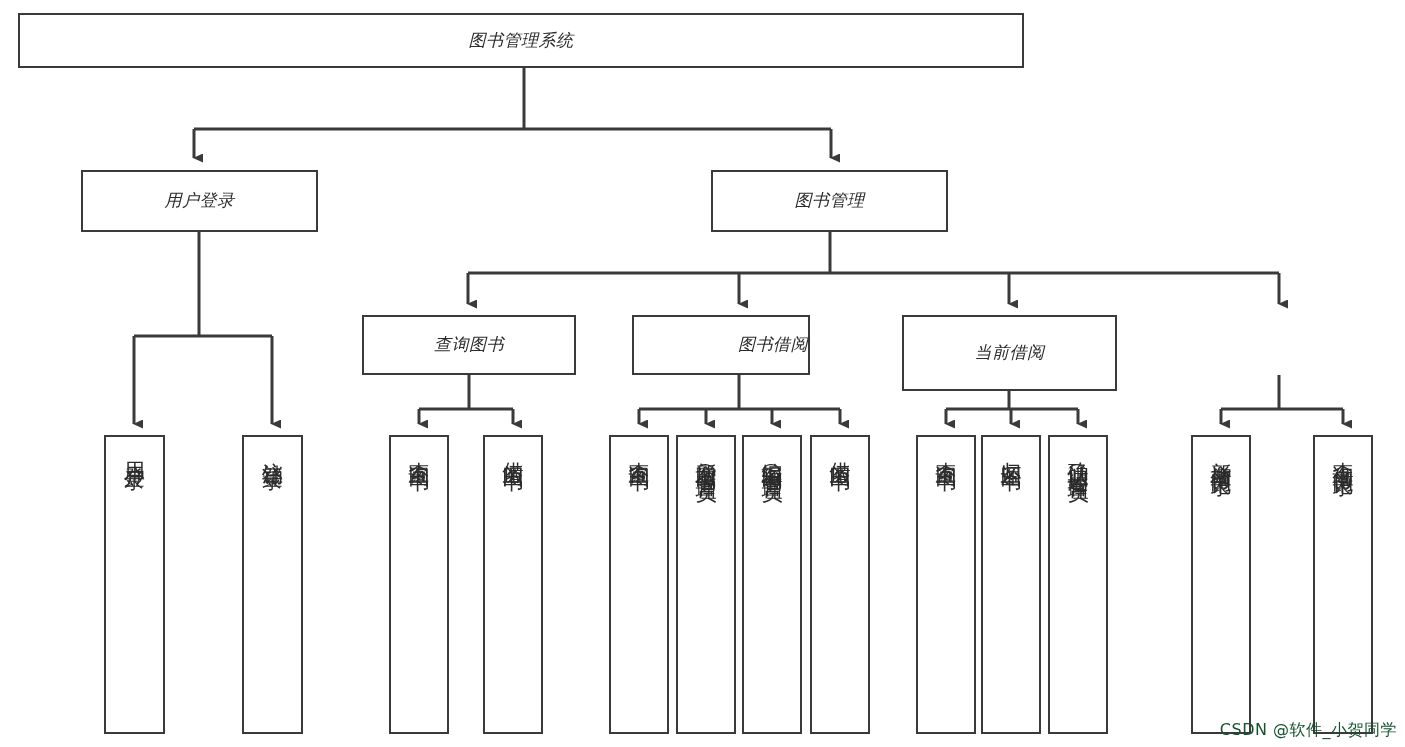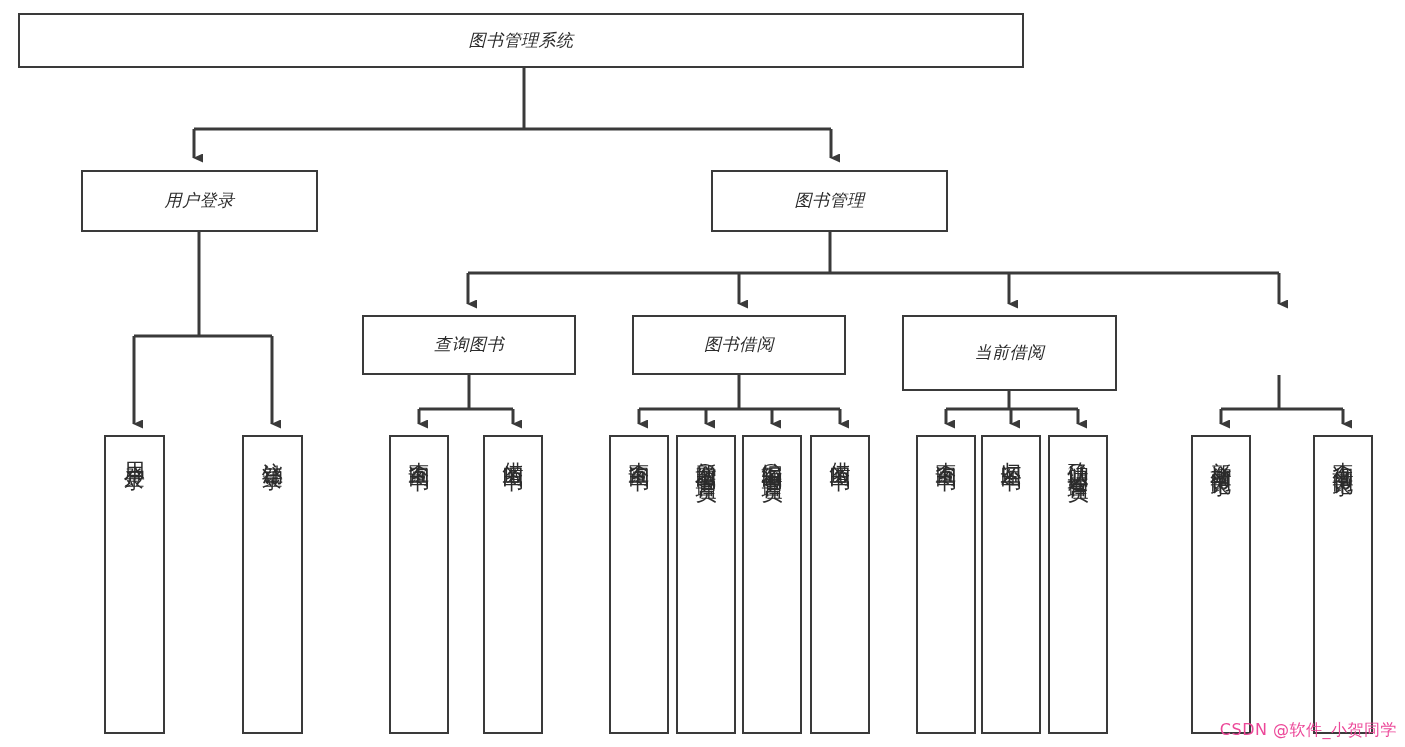--- a/index.html
+++ b/index.html
@@ -55,21 +55,21 @@
     font-size: 21px;
     letter-spacing: 3px;
     line-height: 1.05;
     max-height: 100%;
   }
   #watermark {
     position: absolute;
     right: 8px;
     bottom: 6px;
     font-size: 16px;
-    color: #ec4899;
+    color: #14532d;
     letter-spacing: 0.5px;
     white-space: nowrap;
     user-select: none;
   }
 </style>
 </head>
 <body>
 
 <div id="diagram-root">
 
@@ -132,21 +132,21 @@
   <div class="node-box node-horizontal" style="left:81px; top:170px; width:237px; height:62px;">
     <span class="node-label">用户登录</span>
   </div>
   <div class="node-box node-horizontal" style="left:711px; top:170px; width:237px; height:62px;">
     <span class="node-label">图书管理</span>
   </div>
 
   <div class="node-box node-horizontal" style="left:362px; top:315px; width:214px; height:60px;">
     <span class="node-label">查询图书</span>
   </div>
-  <div class="node-box node-horizontal" style="left:632px; top:315px; width:214px; height:60px;">
+  <div class="node-box node-horizontal" style="left:632px; top:315px; width:178px; height:60px;justify-content:flex-end;">
     <span class="node-label">图书借阅</span>
   </div>
   <div class="node-box node-horizontal" style="left:902px; top:315px; width:215px; height:76px;">
     <span class="node-label">当前借阅</span>
   </div>
 
   <div class="node-box node-vertical" style="left:104px; top:435px; width:61px; height:299px;">
     <span class="node-label">用户登录</span>
   </div>
   <div class="node-box node-vertical" style="left:242px; top:435px; width:61px; height:299px;">

